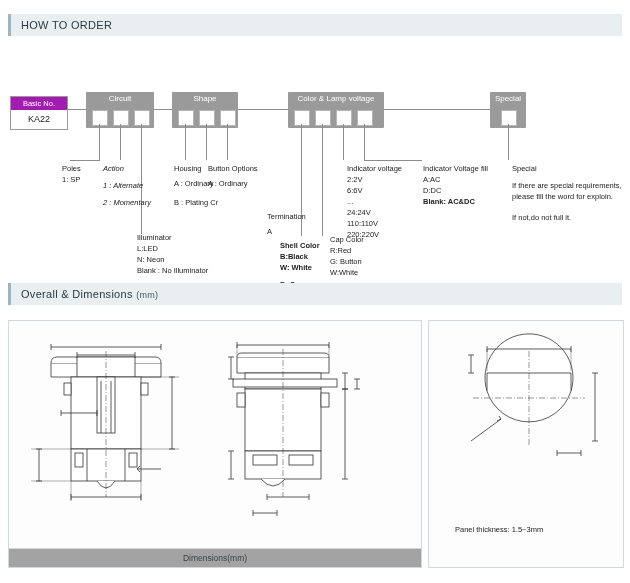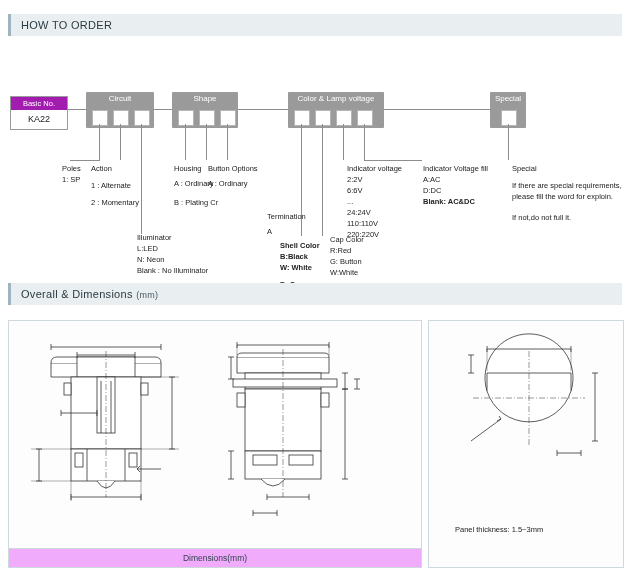--- a/index.html
+++ b/index.html
@@ -92,21 +92,21 @@
   .panel {
     position: absolute;
     border: 1px solid #cfd8dc;
     background: #fdfdfd;
   }
   .panel-caption {
     position: absolute;
     left: 0; right: 0; bottom: 0;
     height: 18px;
     line-height: 18px;
-    background: #f0abfc;
+    background: #a3a3a3;
     border-top: 1px solid #cfd8dc;
     text-align: center;
     font-size: 8.5px;
     color: #33434c;
   }
   .note {
     position: absolute;
     font-size: 7.5px;
     color: #222;
   }
@@ -170,21 +170,21 @@
   <div class="vline" style="left:364px; top:84px; height:36px;"></div>
   <div class="hline" style="left:364px; top:120px; width:58px;"></div>
 
   <div class="vline" style="left:508px; top:84px; height:36px;"></div>
 
   <div class="lbl" style="left:62px; top:123px;">
     <div>Poles</div>
     <div>1: SP</div>
   </div>
 
-  <div class="lbl" style="left:91px; top:123px;">
+  <div class="lbl" style="left:103px; top:123px;font-style:italic;">
     <div>Action</div>
     <div style="margin-top:6px;">1 : Alternate</div>
     <div style="margin-top:6px;">2 : Momentary</div>
   </div>
 
   <div class="lbl" style="left:137px; top:192px;">
     <div>Illuminator</div>
     <div>L:LED</div>
     <div>N: Neon</div>
     <div>Blank : No Illuminator</div>

